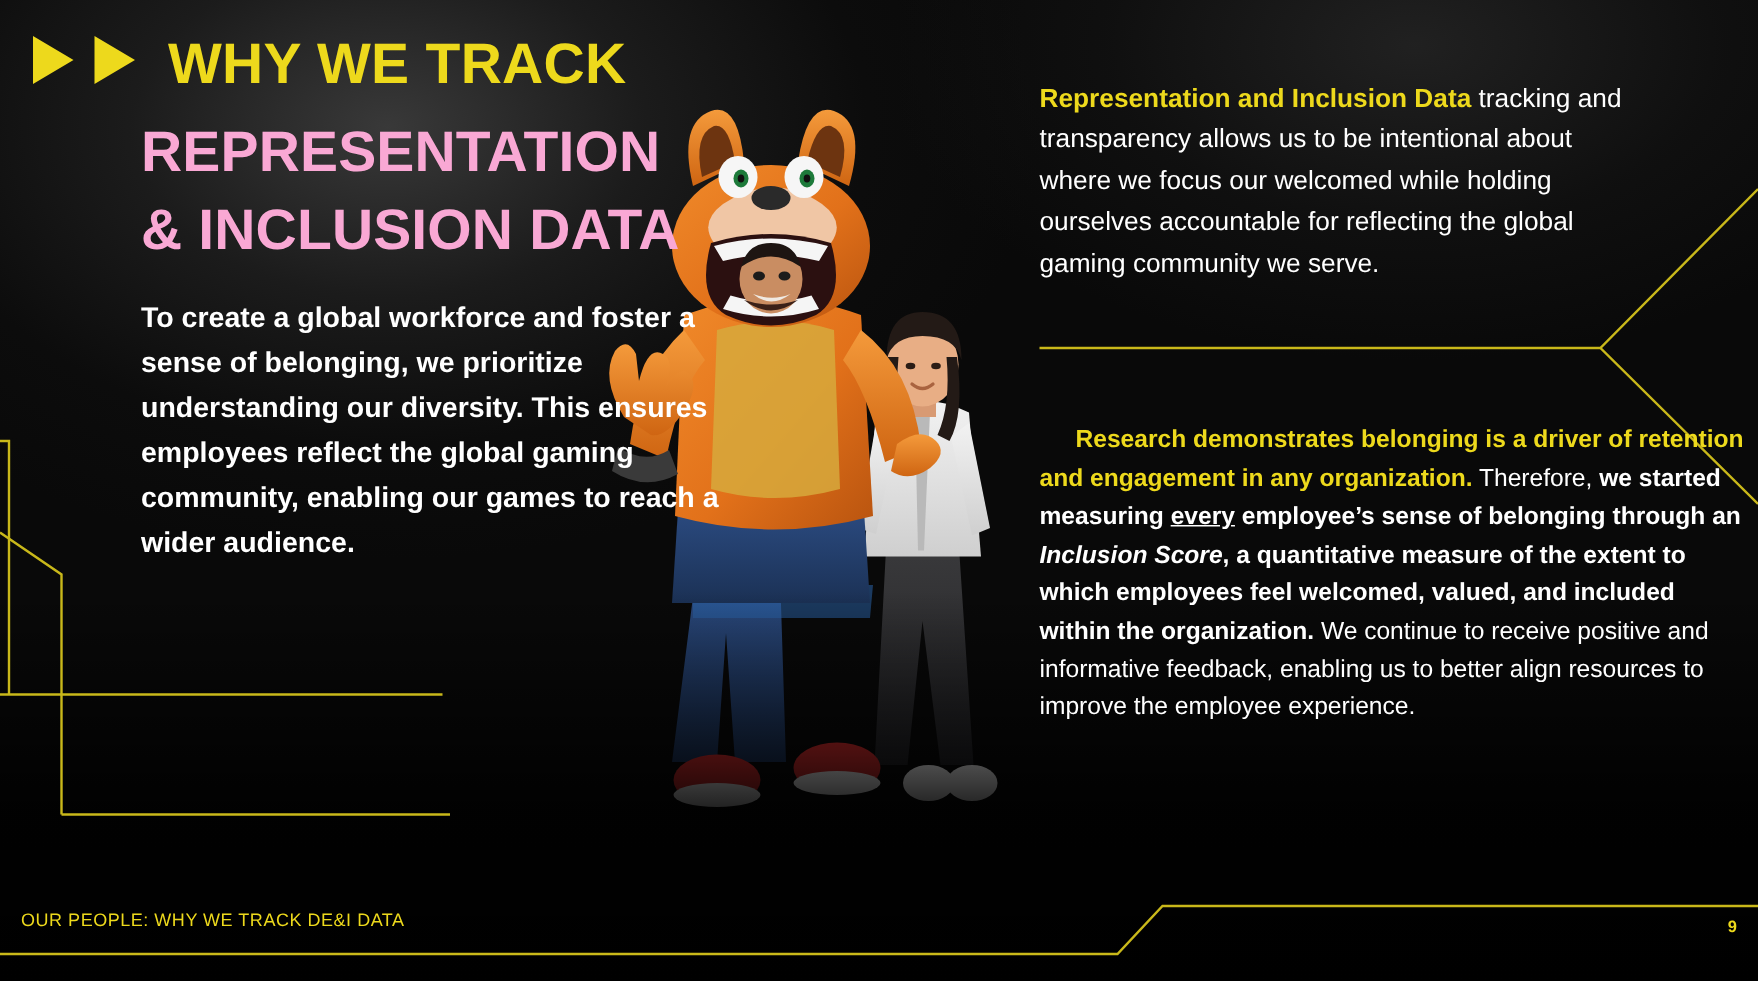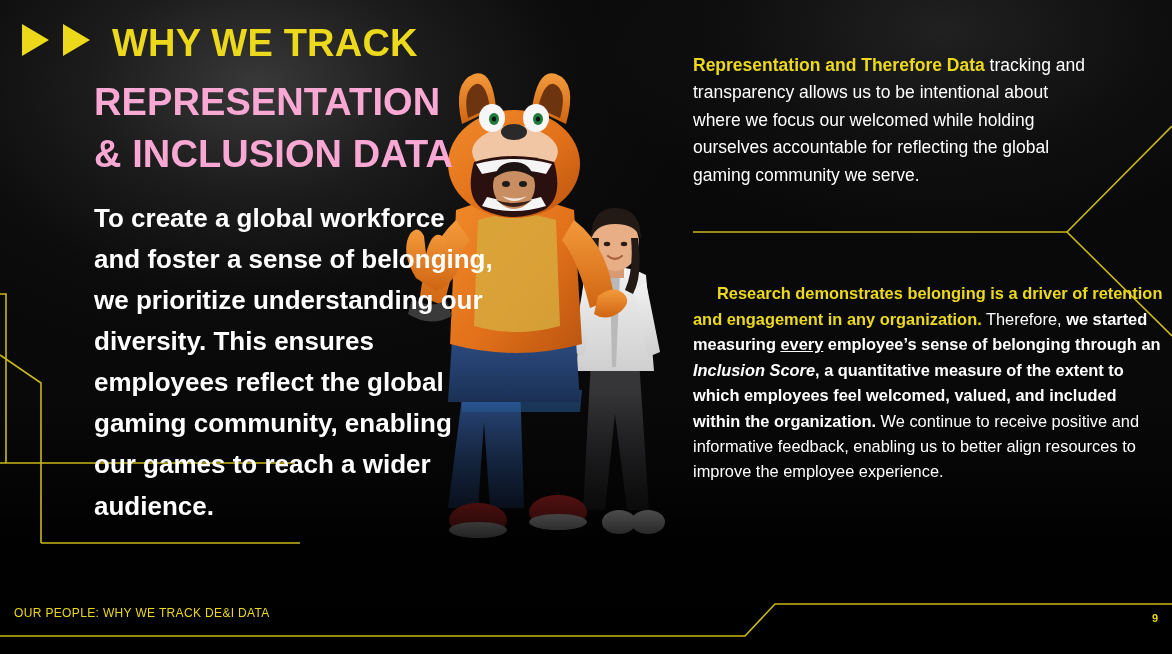--- a/index.html
+++ b/index.html
@@ -93,21 +93,21 @@
     line-height: 1.38;
     letter-spacing: 0.1px;
     white-space: nowrap;
   }
   .lead {
     position: absolute;
     left: 94px;
     top: 198px;
     width: 400px;
     color: #ffffff;
-    font-size: 26px;
+    font-size: 19px;
     font-weight: 700;
     line-height: 1.58;
   }
 
   
   .right-col {
     position: absolute;
     left: 693px;
     top: 34px;
     width: 400px;
@@ -299,21 +299,21 @@
 
   <div class="headline">
     <div>REPRESENTATION</div>
     <div>&amp; INCLUSION DATA</div>
   </div>
 
   <div class="lead">To create a global workforce and foster a sense of belonging, we prioritize understanding our diversity. This ensures employees reflect the global gaming community, enabling our games to reach a wider audience.</div>
 
   <div class="right-col">
     <p class="rc-para">
-      <span class="y-bold">Representation and Therefore Data</span><span> tracking and transparency allows us to be intentional about where we focus our welcomed while holding ourselves accountable for reflecting the global gaming community we serve.</span>
+      <span class="y-bold">Representation and Inclusion Data</span><span> tracking and transparency allows us to be intentional about where we focus our welcomed while holding ourselves accountable for reflecting the global gaming community we serve.</span>
     </p>
   </div>
 
   <p class="rc-para2">
     <span class="y-bold">Research demonstrates belonging is a driver of retention and engagement in any organization.</span><span> Therefore, </span><span class="w-bold">we started measuring </span><span class="w-bold-u">every</span><span class="w-bold"> employee’s sense of belonging through an </span><span class="w-bold-i">Inclusion Score</span><span class="w-bold">, a quantitative measure of the extent to which employees feel welcomed, valued, and included within the organization.</span><span> We continue to receive positive and informative feedback, enabling us to better align resources to improve the employee experience.</span>
   </p>
 
   <div class="footer-label">OUR PEOPLE: WHY WE TRACK DE&amp;I DATA</div>
   <div class="page-num">9</div>
 

